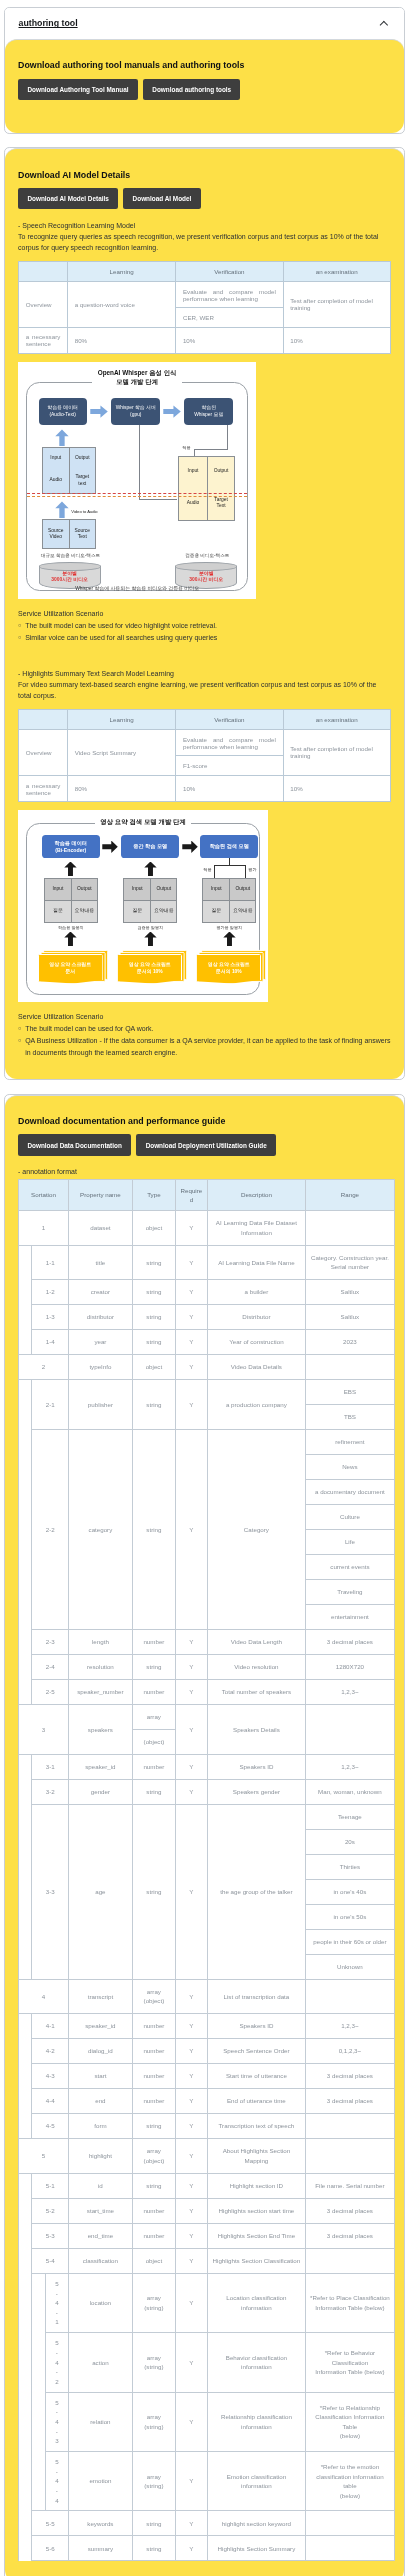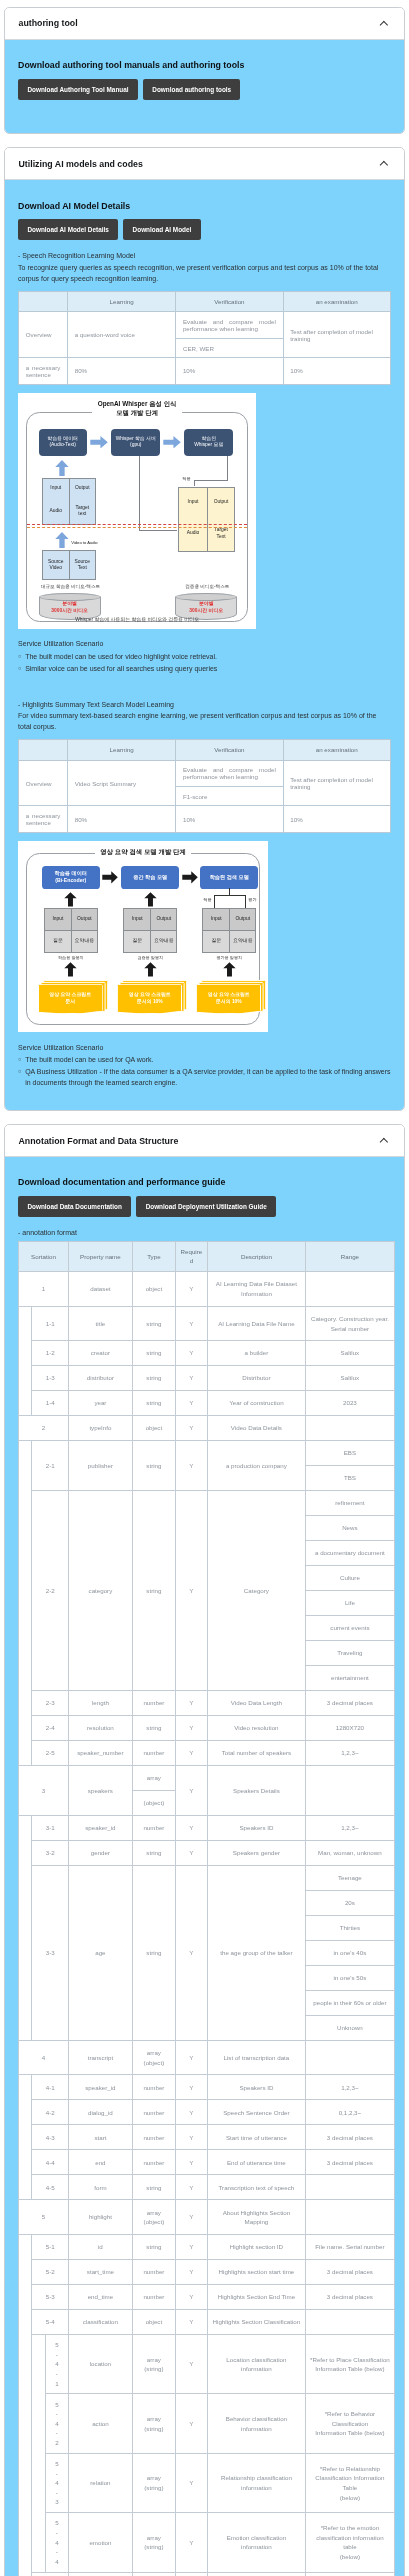--- a/index.html
+++ b/index.html
@@ -1,23 +1,23 @@
 <!DOCTYPE html>
 <html style="font-size:8.2px"><head>
 <meta charset="utf-8">
 <style>
   * { box-sizing: border-box; margin: 0; padding: 0; }
   html { background:#fff; }
   body { width:409px; margin:0 auto; background:#fff; font-family:"Liberation Sans","DejaVu Sans",sans-serif; color:#222; padding-top:7.2px; }
 
   .card { margin:0 4.1px 13.4px; border:0.5px solid #c9ced4; border-radius:5.2px; overflow:hidden; background:#fff; }
   .card-header { display:flex; justify-content:space-between; align-items:center; padding:10.3px 13.4px; background:#fff; cursor:pointer; }
-  .card-title { font-size:8.8px; font-weight:bold; color:#15181b; }
+  .card-title { font-size:8.8px; font-weight:bold; color:#15181b;text-decoration:underline; }
   .chev { width:5.7px; height:5.7px; border-left:1px solid #2f3337; border-top:1px solid #2f3337; transform:rotate(45deg); margin-right:4.1px; margin-top:2.1px; }
-  .card-body { background:#7dd3fc; border-top:0.5px solid #d3d8dd; padding:18.5px 13px 20.6px; }
+  .card-body { background:#fde047; border-top:0.5px solid #d3d8dd; padding:18.5px 13px 20.6px;border-radius:12px; }
 
   .section-heading { font-size:8.8px; font-weight:bold; color:#0f1215; margin:2.1px 0 8.2px; }
   .btn-row { display:flex; gap:5.2px; margin-bottom:12.4px; }
   .btn { background:#3e3e3e; color:#fff; font-weight:bold; font-size:6.4px; padding:7.2px 9.3px; border-radius:2.1px; border:none; font-family:inherit; cursor:pointer; }
   .sub-label { font-size:7px; color:#2b2f33; margin:8.2px 0 2.1px; }
   .desc { font-size:7px; color:#2b2f33; line-height:1.6; margin:1px 0 7.2px; }
   .pre { white-space:pre-line; }
 
   table.model { width:100%; border-collapse:collapse; background:#fff; margin:3.1px 0 7.2px; }
   table.model th, table.model td { border:0.5px solid #b9c9d6; font-size:6.2px; color:#8d949c; padding:5.7px 6.7px; vertical-align:middle; font-weight:normal; }
@@ -77,24 +77,20 @@
   <div class="card-body">
     <div class="section-heading">Download authoring tool manuals and authoring tools</div>
     <div class="btn-row">
       <button class="btn">Download Authoring Tool Manual</button>
       <button class="btn">Download authoring tools</button>
     </div>
   </div>
 </div>
 
 <div class="card">
-  <div class="card-header">
-    <span class="card-title">Utilizing AI models and codes</span>
-    <span class="chev"></span>
-  </div>
   <div class="card-body">
     <div class="section-heading">Download AI Model Details</div>
     <div class="btn-row">
       <button class="btn">Download AI Model Details</button>
       <button class="btn">Download AI Model</button>
     </div>
 
     <div class="sub-label">- Speech Recognition Learning Model</div>
     <div class="desc">To recognize query queries as speech recognition, we present verification corpus and test corpus as 10% of the total corpus for query speech recognition learning.</div>
 
@@ -323,24 +319,20 @@
         <span>The built model can be used for QA work.</span>
       </div>
     <div class="scenario-item">
         <span class="circ">○</span>
         <span>QA Business Utilization - If the data consumer is a QA service provider, it can be applied to the task of finding answers in documents through the learned search engine.</span>
       </div>
   </div>
 </div>
 
 <div class="card">
-  <div class="card-header">
-    <span class="card-title">Annotation Format and Data Structure</span>
-    <span class="chev"></span>
-  </div>
   <div class="card-body">
     <div class="section-heading">Download documentation and performance guide</div>
     <div class="btn-row">
       <button class="btn">Download Data Documentation</button>
       <button class="btn">Download Deployment Utilization Guide</button>
     </div>
 
     <div class="sub-label">- annotation format</div>
     <table class="fmt" id="fmt-table">
       <colgroup>

